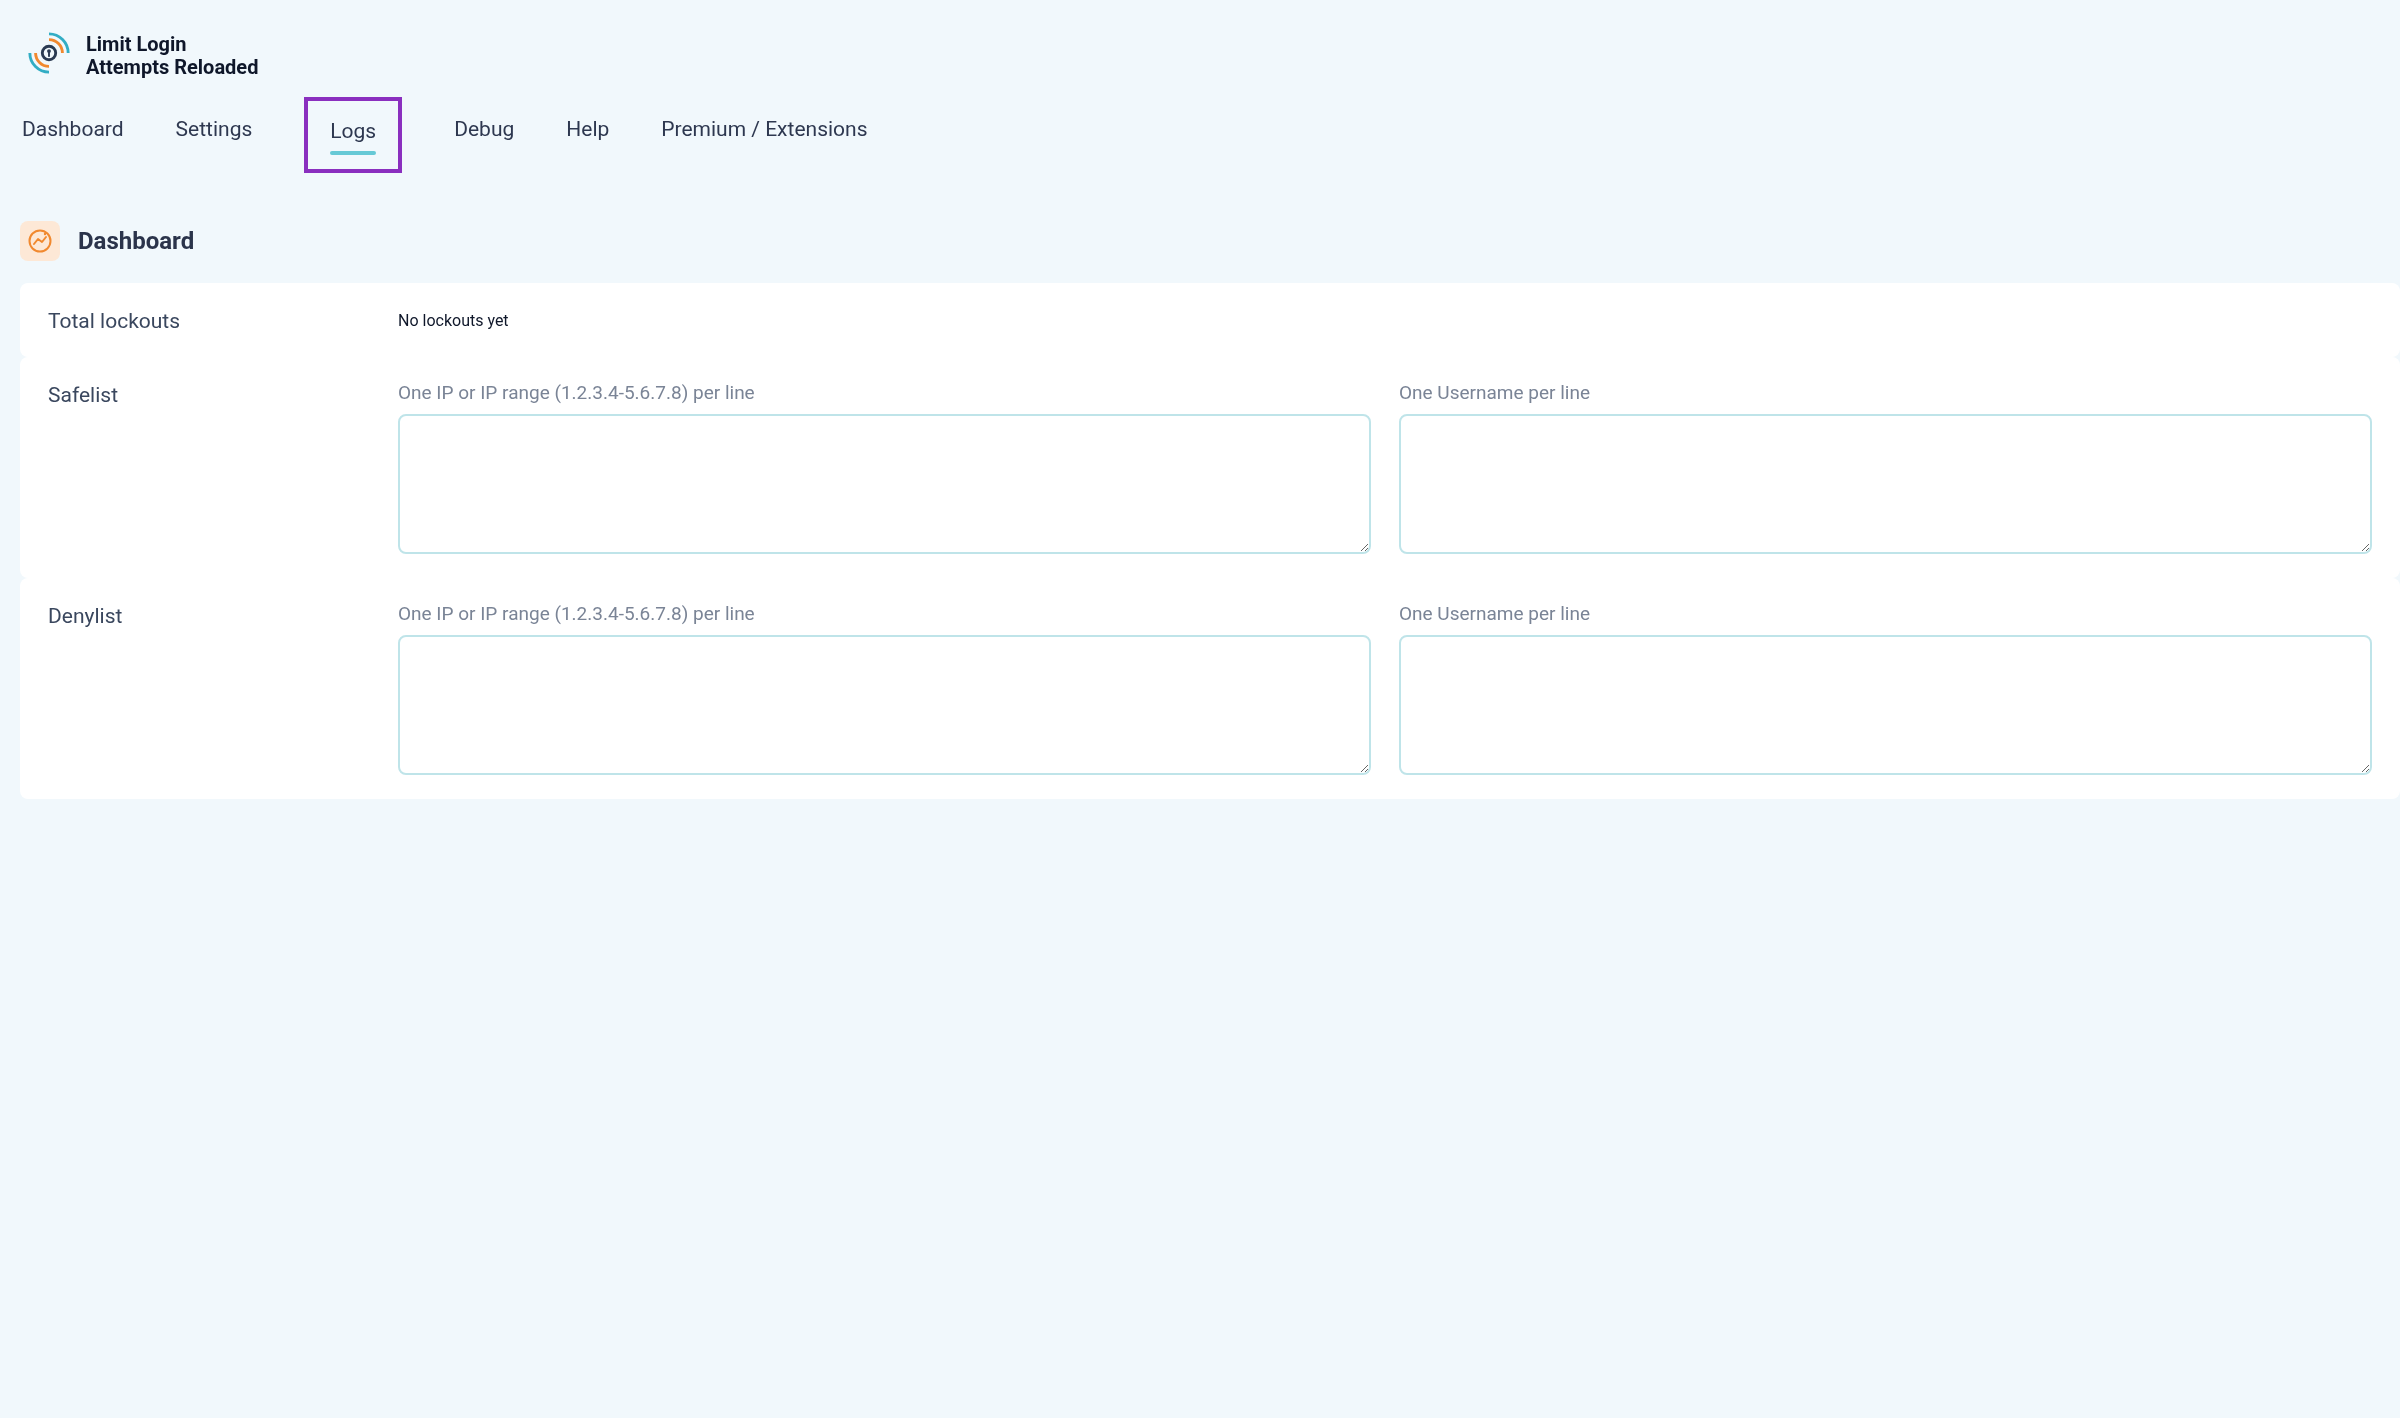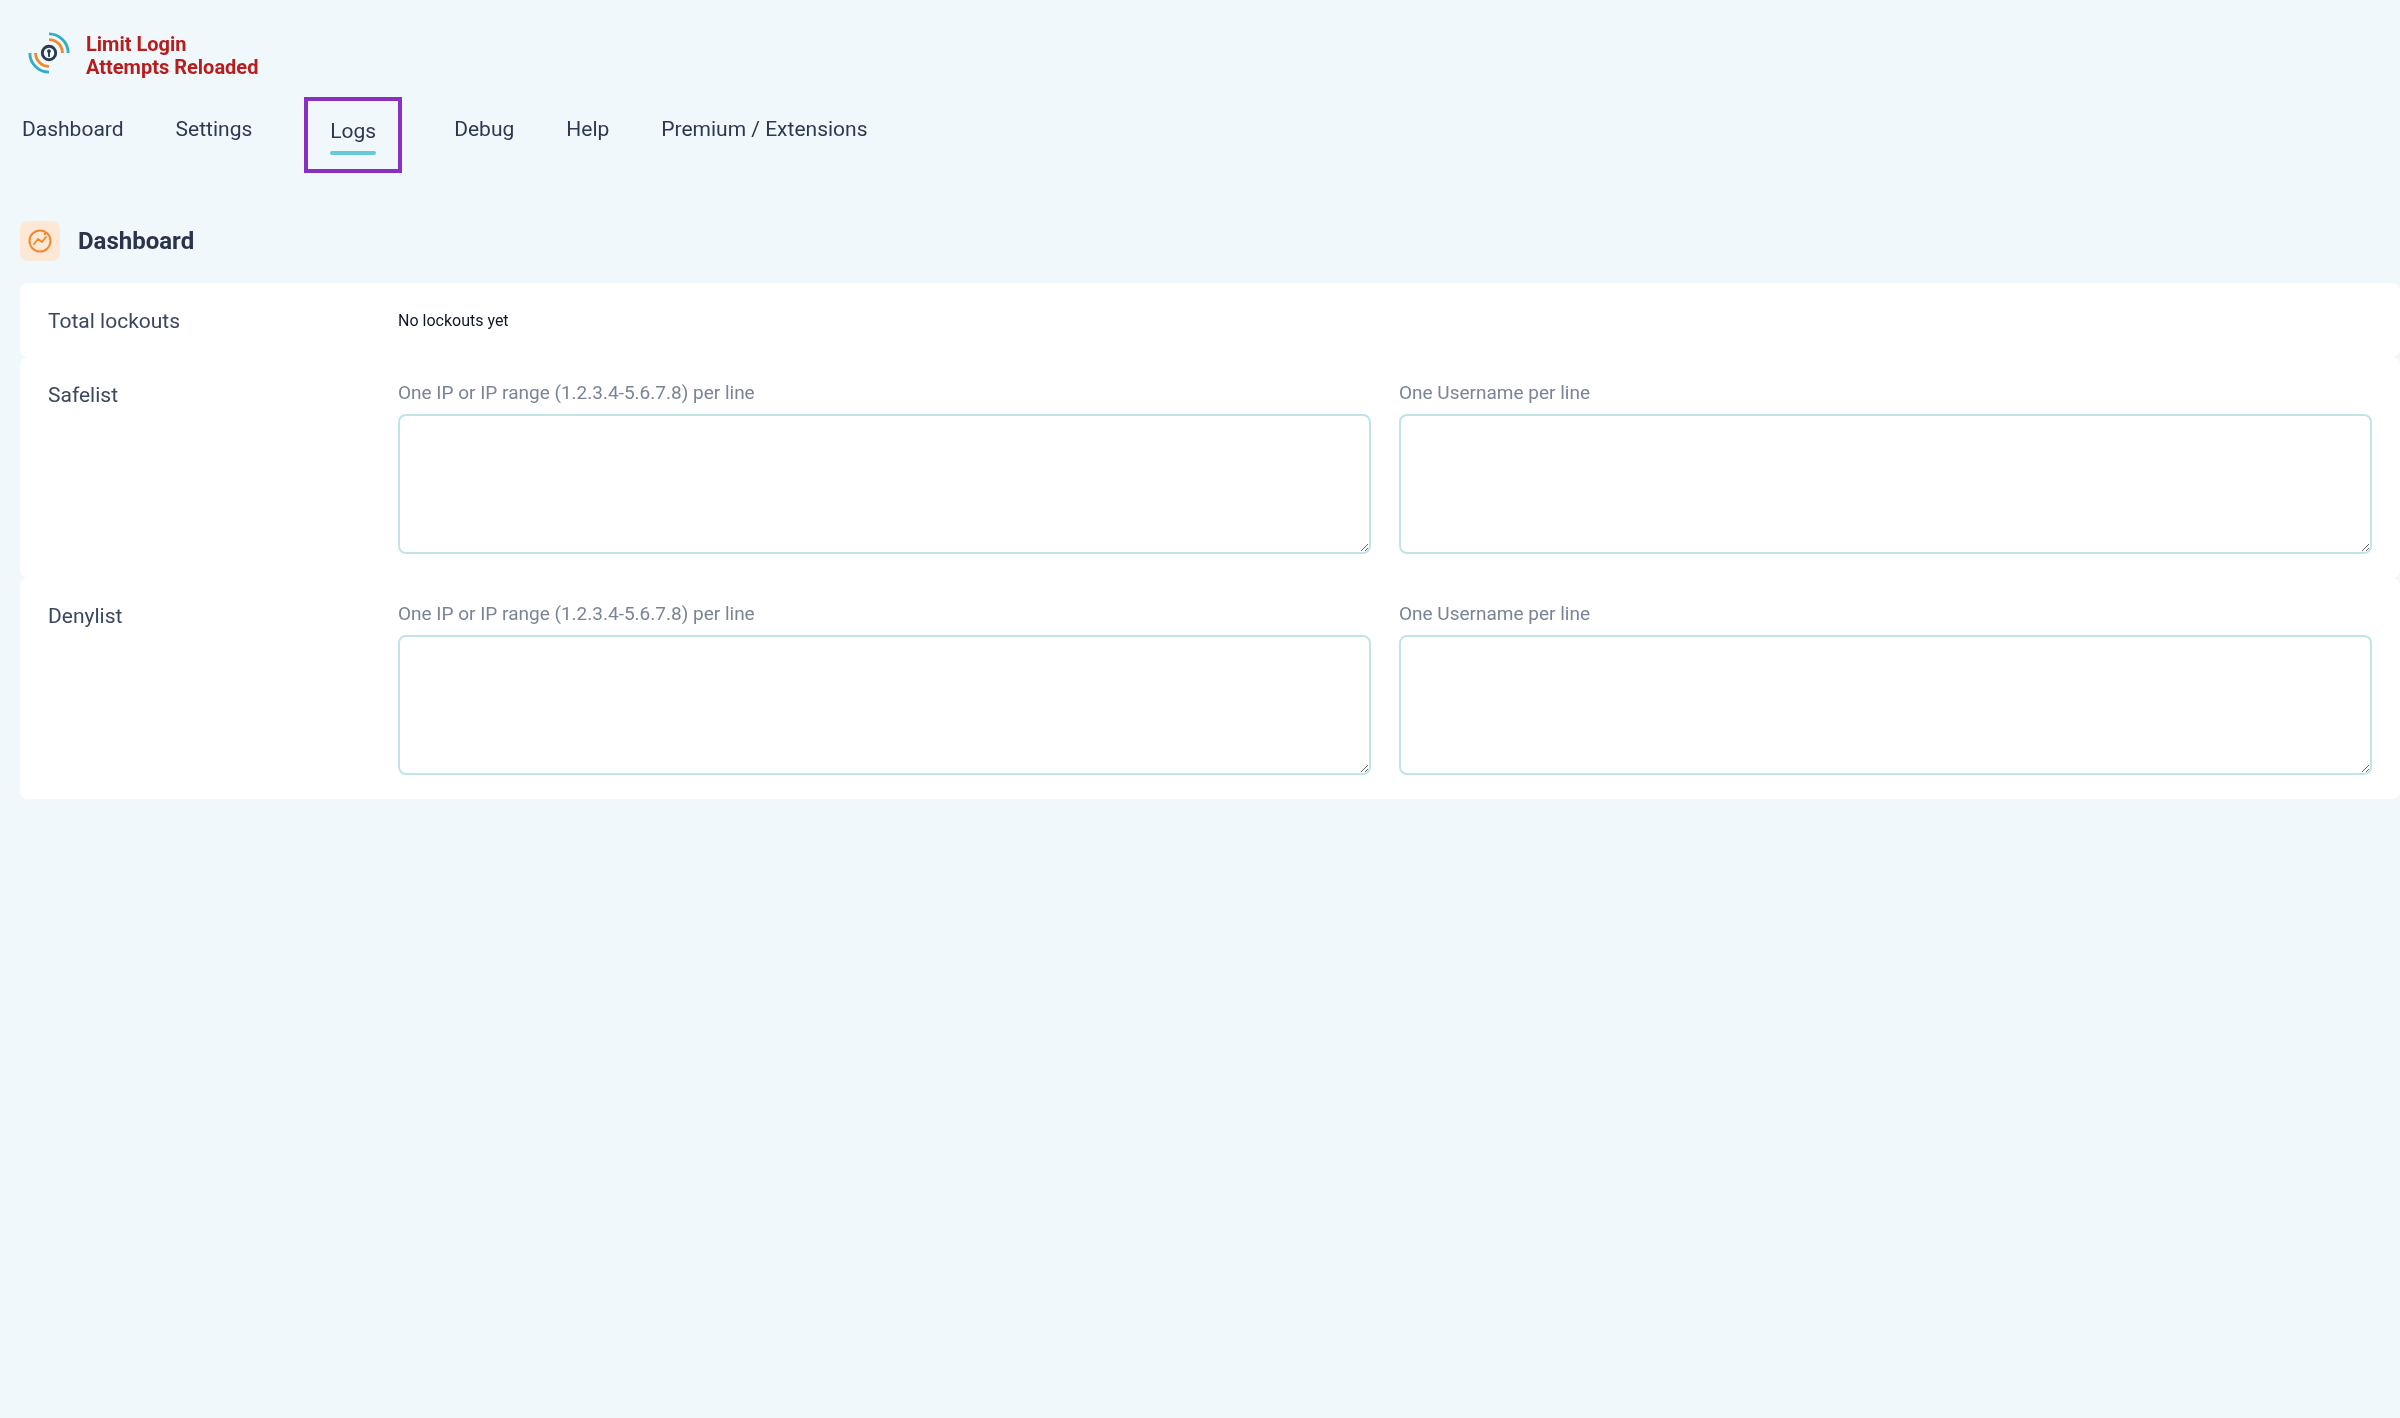--- a/index.html
+++ b/index.html
@@ -15,21 +15,21 @@
   }
   .header {
     display: flex;
     align-items: center;
     gap: 14px;
     padding: 10px 0 10px 6px;
   }
   .logo-svg { width: 46px; height: 46px; }
   .brand {
     font-weight: 700;
-    color: #b91c1c;
+    color: #0f172a;
     font-size: 20px;
     line-height: 1.15;
   }
   .tabs {
     display: flex;
     gap: 52px;
     padding: 20px 0 20px 2px;
     align-items: flex-start;
   }
   .tab {

